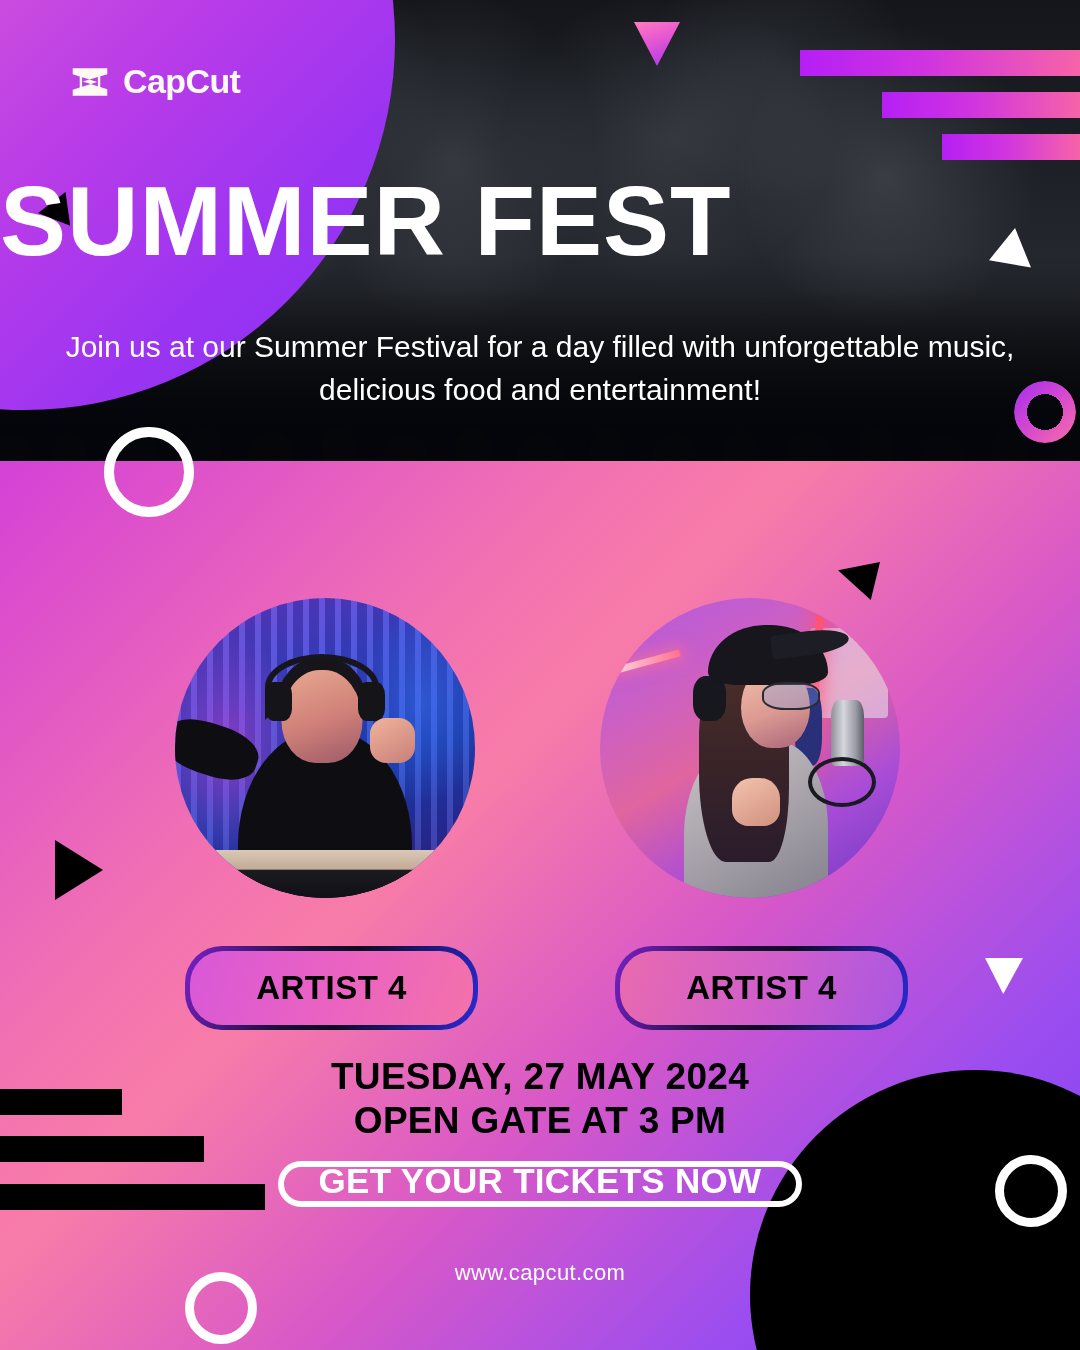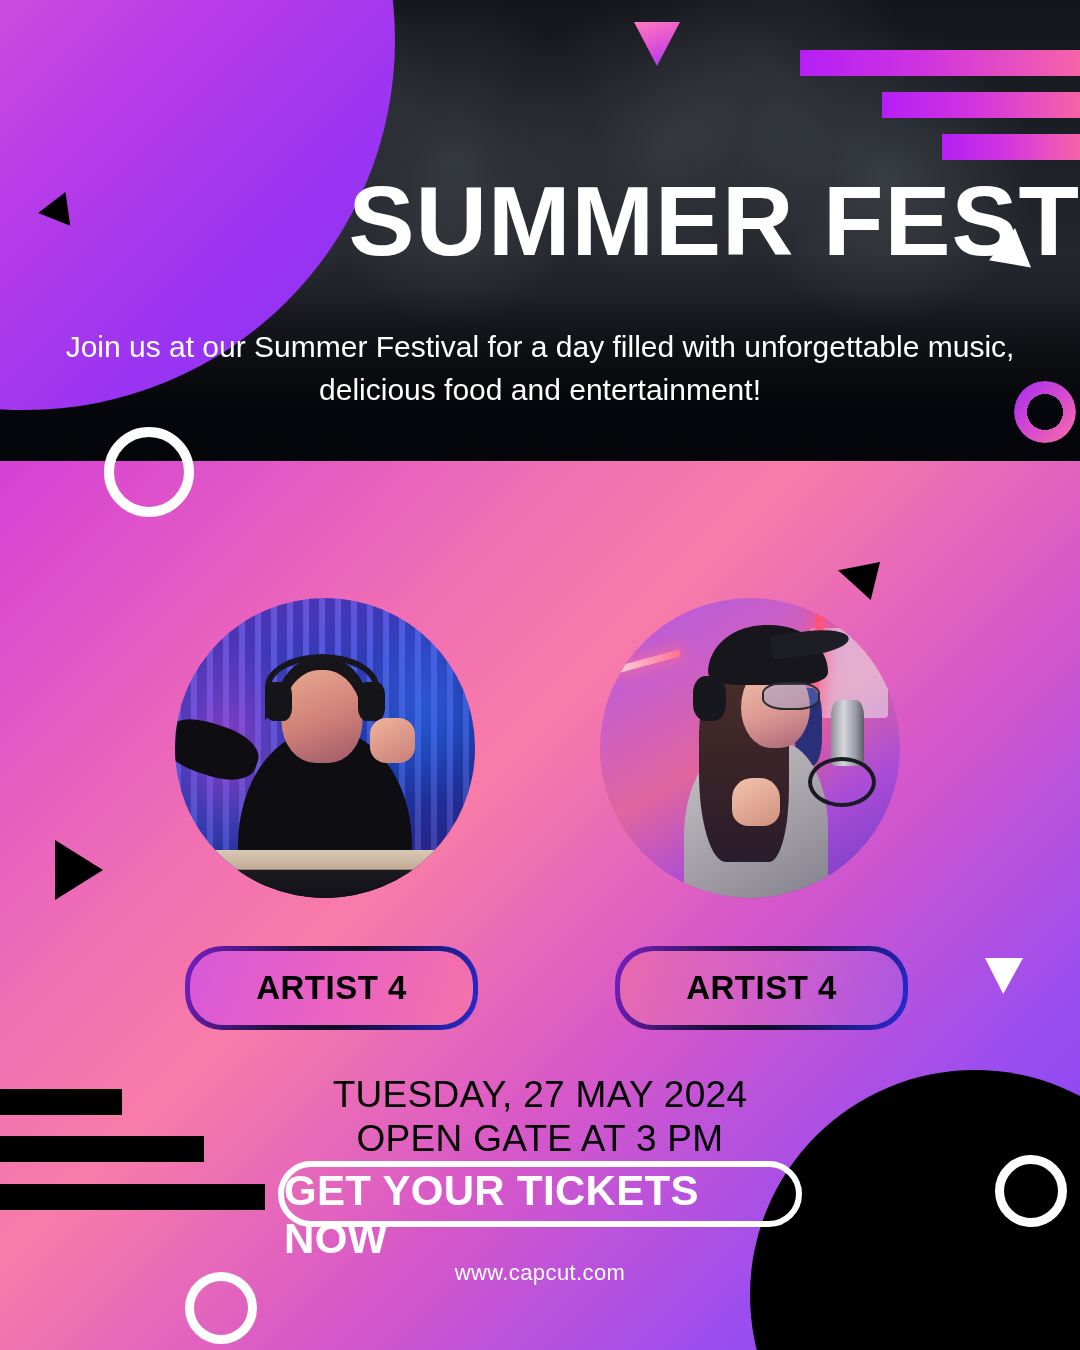--- a/index.html
+++ b/index.html
@@ -194,21 +194,21 @@
     font-size: 34px;
     font-weight: 700;
     letter-spacing: -0.6px;
   }
 
   
   .title-main {
     position: absolute;
     left: 0; top: 171px;
     width: 1080px;
-    text-align: right;
+    text-align: left;
     color: #fff;
     font-size: 99px;
     font-weight: 800;
     letter-spacing: 1px;
     line-height: 1;
     z-index: 15;
   }
   .subtitle {
     position: absolute;
     left: 60px; top: 326px;
@@ -443,39 +443,38 @@
   }
 
   
   .date-block {
     position: absolute;
     left: 0; top: 1055px;
     width: 1080px;
     text-align: center;
     color: #000;
     font-size: 37px;
-    font-weight: 400;
+    font-weight: 700;
     line-height: 1.18;
     letter-spacing: 0.3px;
     z-index: 15;
-    margin-top: 18px;
   }
 
   
   .cta {
     position: absolute;
     left: 278px; top: 1161px;
-    width: 524px; height: 66px;
+    width: 524px; height: 46px;
     border: 6px solid #fff;
     border-radius: 36px;
     display: flex;
-    align-items: flex-start;
+    align-items: flex-end;
     justify-content: center;
     color: #fff;
-    font-size: 42px;
+    font-size: 35px;
     font-weight: 800;
     letter-spacing: 0.3px;
     z-index: 16;
     box-sizing: border-box;
   }
 
   
   .website {
     position: absolute;
     left: 0; top: 1260px;
@@ -516,20 +515,27 @@
   <div class="tri-black-mid"></div>
   <div class="tri tri-black-play"></div>
   <div class="tri-white-right"></div>
   <div class="tri-black-br"></div>
 
   <div class="ring ring-white-1"></div>
   <div class="ring ring-grad-1"></div>
   <div class="ring ring-white-2"></div>
   <div class="ring ring-white-3"></div>
 
+  <div class="brand">
+    <svg class="brand-icon" viewBox="0 0 44 36">
+      <path d="M3 3 L41 3 L41 9.5 L14 17.5 L41 26 L41 33 L3 33 L3 26.5 L30 18 L3 9.5 Z" fill="#FDFAF2"></path>
+      <path d="M12 8.5 L32 8.5 L32 27.5 L12 27.5 Z" fill="none" stroke="#FDFAF2" stroke-width="2.6"></path>
+    </svg>
+    <span class="brand-name">CapCut</span>
+  </div>
 
   <div class="title-main">SUMMER FEST</div>
 
   <div class="subtitle">Join us at our Summer Festival for a day filled with unforgettable music, delicious food and entertainment!</div>
 
 
   <div class="artist-photo artist-photo-1">
     <div class="scene-1">
       <div class="s1-glow-l"></div>
       <div class="s1-glow-r"></div>

